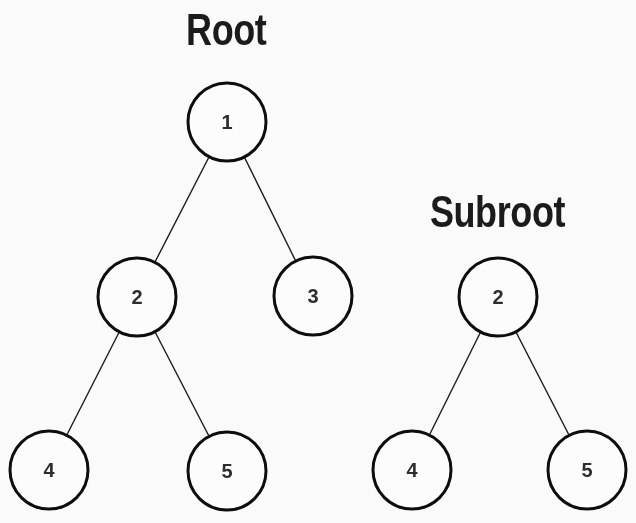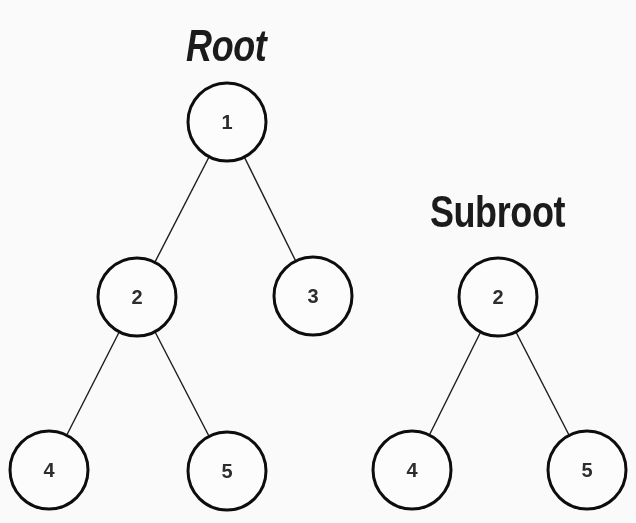--- a/index.html
+++ b/index.html
@@ -52,21 +52,21 @@
   .tree-title .title-text {
     display: inline-block;
     transform: scaleX(0.8);
     transform-origin: 50% 50%;
     font-size: 45px;
     font-weight: 700;
     color: var(--title-color, #1b1b1b);
     letter-spacing: -0.5px;
     white-space: nowrap;
   }
-  .title-root    { left: 76px;  top: 23px; font-style: italic;   }
+  .title-root    { left: 76px;  top: 7px;   }
   .title-subroot { left: 347px; top: 189px; }
 </style>
 </head>
 <body style="--bg: #fafafa; --node-fill: #fcfcfc; --node-stroke: #0d0d0d; --node-text: #2d2d2d; --edge: #1c1c1c; --edge-color: #1c1c1c; --title-color: #1b1b1b;">
 
 <div class="canvas">
   <svg class="tree-svg" width="636" height="523" viewBox="0 0 636 523">
       <g>
         <line x1="227" y1="122" x2="137" y2="297"></line>
         <line x1="227" y1="122" x2="313" y2="296"></line>

